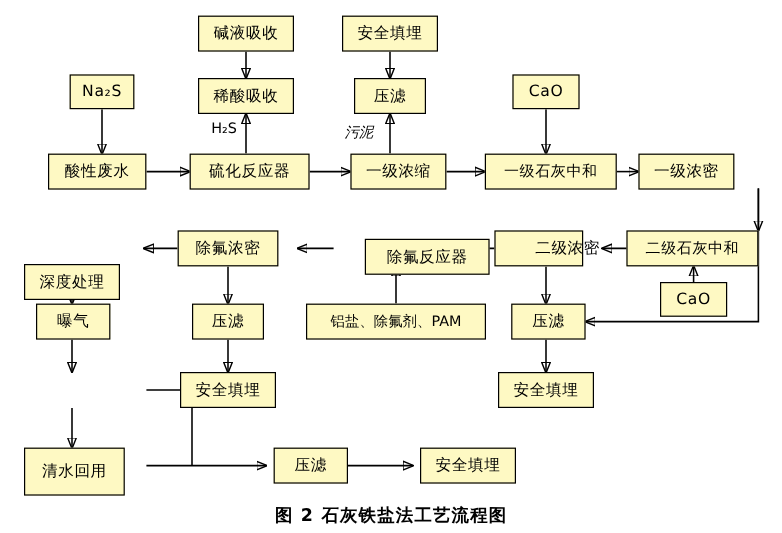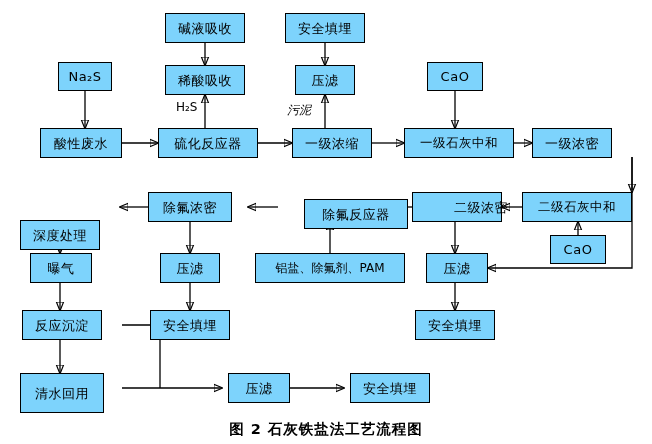--- a/index.html
+++ b/index.html
@@ -12,21 +12,21 @@
     overflow:hidden;
   }
   #diagram{
     position:absolute;
     left:0;top:0;
     width:652px;height:444px;
   }
   .node{
     position:absolute;
     border:1.4px solid #000;
-    background:#7dd3fc;
+    background:#fef9c3;
     display:flex;
     align-items:center;
     justify-content:center;
     font-size:13px;
     line-height:1;
     white-space:nowrap;
     letter-spacing:0.5px;
     box-sizing:border-box;
   }
   .node.small{font-size:12.5px;}
@@ -158,21 +158,21 @@
 
   <div class="node" style="left:20px;top:192px;width:80px;height:30px;margin-top:28px;">
     <span>深度处理</span>
   </div>
   <div class="node" style="left:148px;top:192px;width:84px;height:30px;justify-content:center;">
     <span>除氟浓密</span>
   </div>
   <div class="node" style="left:278px;top:199px;width:104px;height:30px;margin-left:26px;">
     <span>除氟反应器</span>
   </div>
-  <div class="node" style="left:412px;top:192px;width:90px;height:30px;padding-left:48px;">
+  <div class="node" style="left:412px;top:192px;width:74px;height:30px;padding-left:48px;">
     <span>二级浓密</span>
   </div>
   <div class="node small" style="left:522px;top:192px;width:110px;height:30px;">
     <span>二级石灰中和</span>
   </div>
 
   <div class="node" style="left:30px;top:253px;width:62px;height:30px;">
     <span>曝气</span>
   </div>
   <div class="node" style="left:160px;top:253px;width:60px;height:30px;">
@@ -181,23 +181,20 @@
   <div class="node tiny" style="left:255px;top:253px;width:150px;height:30px;">
     <span>铝盐、除氟剂、PAM</span>
   </div>
   <div class="node" style="left:426px;top:253px;width:62px;height:30px;">
     <span>压滤</span>
   </div>
   <div class="node" style="left:550px;top:235px;width:56px;height:29px;">
     <span>CaO</span>
   </div>
 
-  <div class="node" style="left:22px;top:310px;width:80px;height:30px;">
-    <span>反应沉淀</span>
-  </div>
   <div class="node" style="left:150px;top:310px;width:80px;height:30px;">
     <span>安全填埋</span>
   </div>
   <div class="node" style="left:415px;top:310px;width:80px;height:30px;">
     <span>安全填埋</span>
   </div>
 
   <div class="node" style="left:20px;top:373px;width:84px;height:40px;">
     <span>清水回用</span>
   </div>

